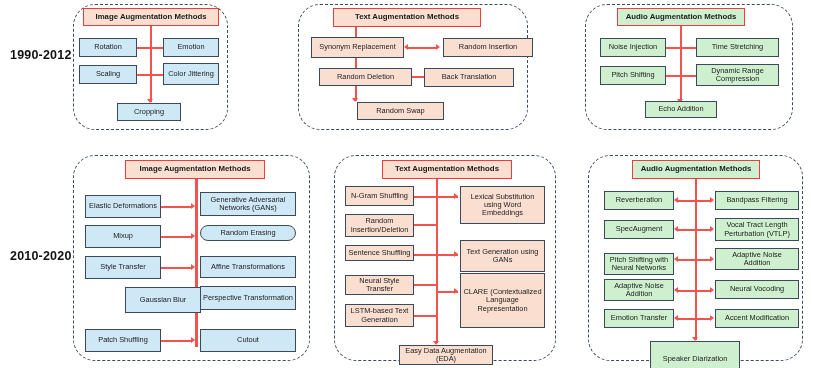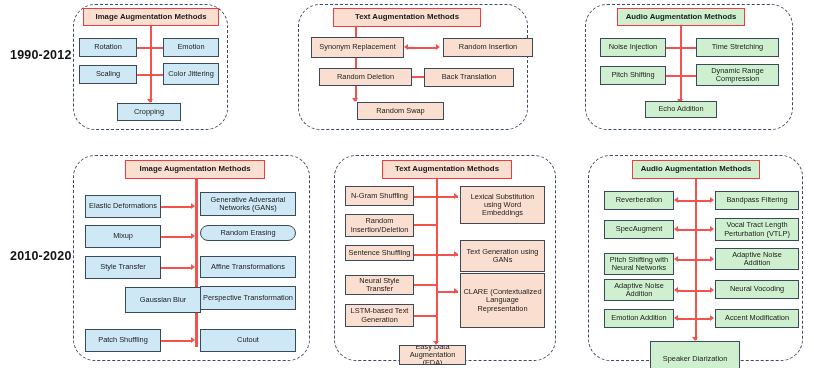--- a/index.html
+++ b/index.html
@@ -161,21 +161,21 @@
 
 <div class="node peach" style="left:345px;top:186px;width:69px;height:20px;">N-Gram Shuffling</div>
 <div class="node peach" style="left:345px;top:214px;width:69px;height:23px;">Random Insertion/Deletion</div>
 <div class="node peach" style="left:345px;top:245px;width:69px;height:16px;">Sentence Shuffling</div>
 <div class="node peach" style="left:345px;top:275px;width:69px;height:20px;">Neural Style Transfer</div>
 <div class="node peach" style="left:345px;top:304px;width:69px;height:23px;">LSTM-based Text Generation</div>
 
 <div class="node peach" style="left:460px;top:186px;width:85px;height:38px;">Lexical Substitution using Word Embeddings</div>
 <div class="node peach" style="left:460px;top:240px;width:85px;height:32px;">Text Generation using GANs</div>
 <div class="node peach" style="left:460px;top:273px;width:85px;height:55px;">CLARE (Contextualized Language Representation</div>
-<div class="node peach" style="left:399px;top:345px;width:67px;height:20px;">Easy Data Augmentation (EDA)</div>
+<div class="node peach" style="left:399px;top:345px;width:94px;height:20px;">Easy Data Augmentation (EDA)</div>
 
 <div class="panel" style="left:588px;top:155px;width:215px;height:206px;"></div>
 <div class="node header green" style="left:632px;top:160px;width:128px;height:19px;">Audio Augmentation Methods</div>
 <div class="conn v" style="left:695px;top:179px;width:2.4px;height:161px;"></div>
 
 <div class="conn h" style="left:678px;top:200px;width:32px;"></div>
 <div class="arrow left" style="left:674px;top:197px;"></div>
 <div class="arrow right" style="left:710px;top:197px;"></div>
 <div class="conn h" style="left:678px;top:229px;width:32px;"></div>
 <div class="arrow left" style="left:674px;top:226px;"></div>
@@ -188,20 +188,20 @@
 <div class="arrow right" style="left:710px;top:287px;"></div>
 <div class="conn h" style="left:678px;top:318px;width:32px;"></div>
 <div class="arrow left" style="left:674px;top:315px;"></div>
 <div class="arrow right" style="left:710px;top:315px;"></div>
 <div class="arrow down" style="left:692px;top:337px;"></div>
 
 <div class="node green" style="left:604px;top:191px;width:70px;height:19px;">Reverberation</div>
 <div class="node green" style="left:604px;top:220px;width:70px;height:19px;">SpecAugment</div>
 <div class="node green" style="left:604px;top:253px;width:70px;height:22px;">Pitch Shifting with Neural Networks</div>
 <div class="node green" style="left:604px;top:279px;width:70px;height:22px;">Adaptive Noise Addition</div>
-<div class="node green" style="left:604px;top:309px;width:70px;height:19px;">Emotion Addition</div>
+<div class="node green" style="left:604px;top:309px;width:70px;height:19px;">Emotion Transfer</div>
 
 <div class="node green" style="left:715px;top:191px;width:84px;height:19px;">Bandpass Filtering</div>
 <div class="node green" style="left:715px;top:218px;width:84px;height:23px;">Vocal Tract Length Perturbation (VTLP)</div>
 <div class="node green" style="left:715px;top:248px;width:84px;height:22px;">Adaptive Noise Addition</div>
 <div class="node green" style="left:715px;top:280px;width:84px;height:19px;">Neural Vocoding</div>
 <div class="node green" style="left:715px;top:309px;width:84px;height:19px;">Accent Modification</div>
 <div class="node green" style="left:650px;top:341px;width:90px;height:36px;">Speaker Diarization</div>
 
 </body></html>

